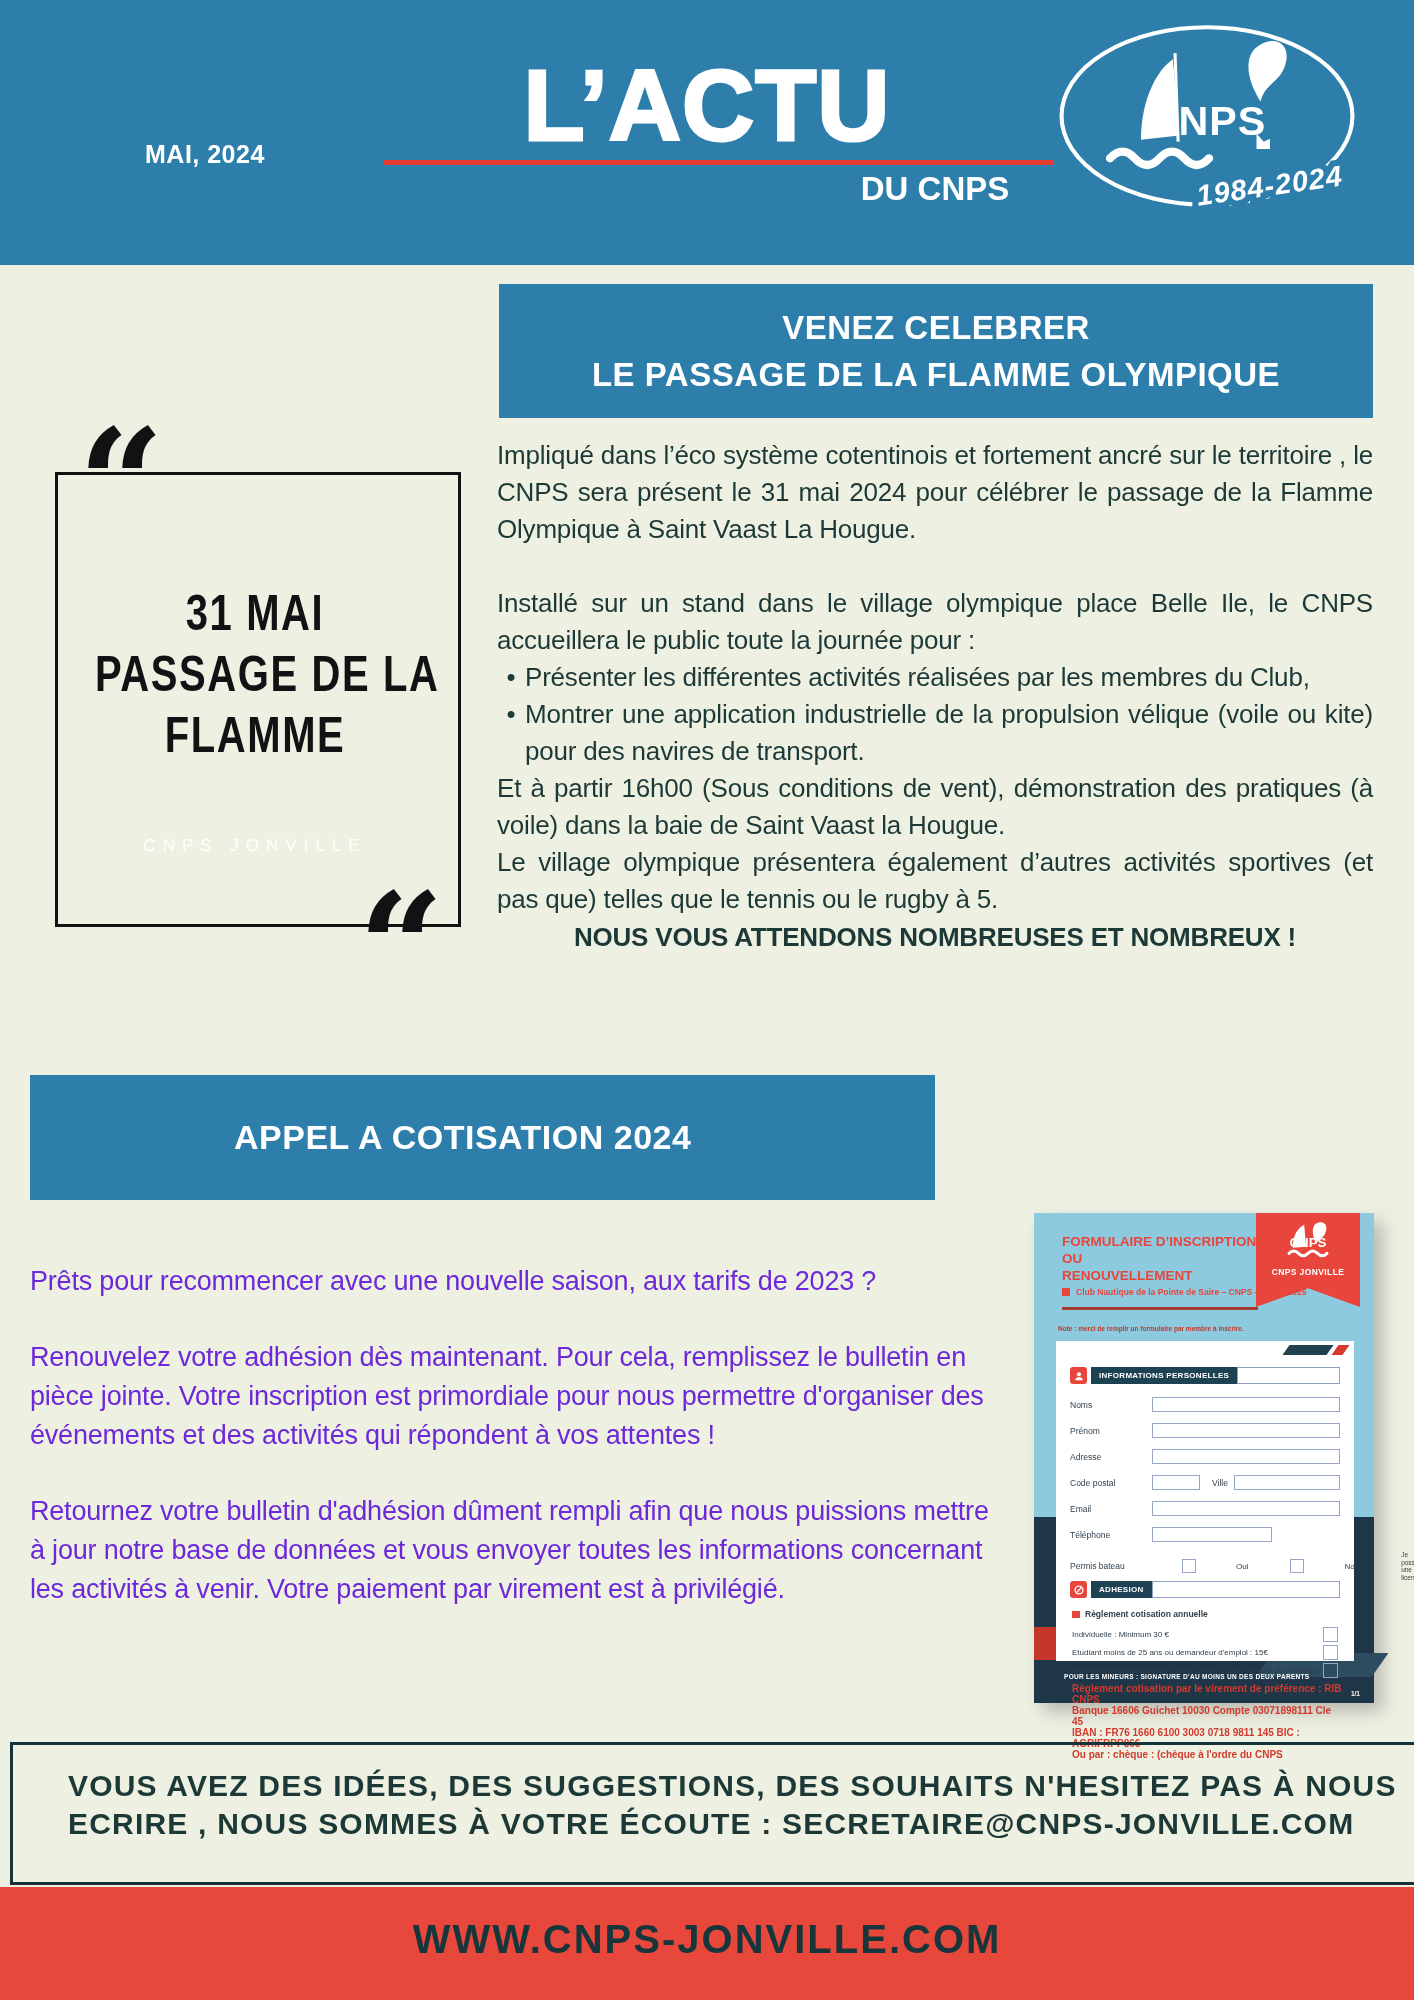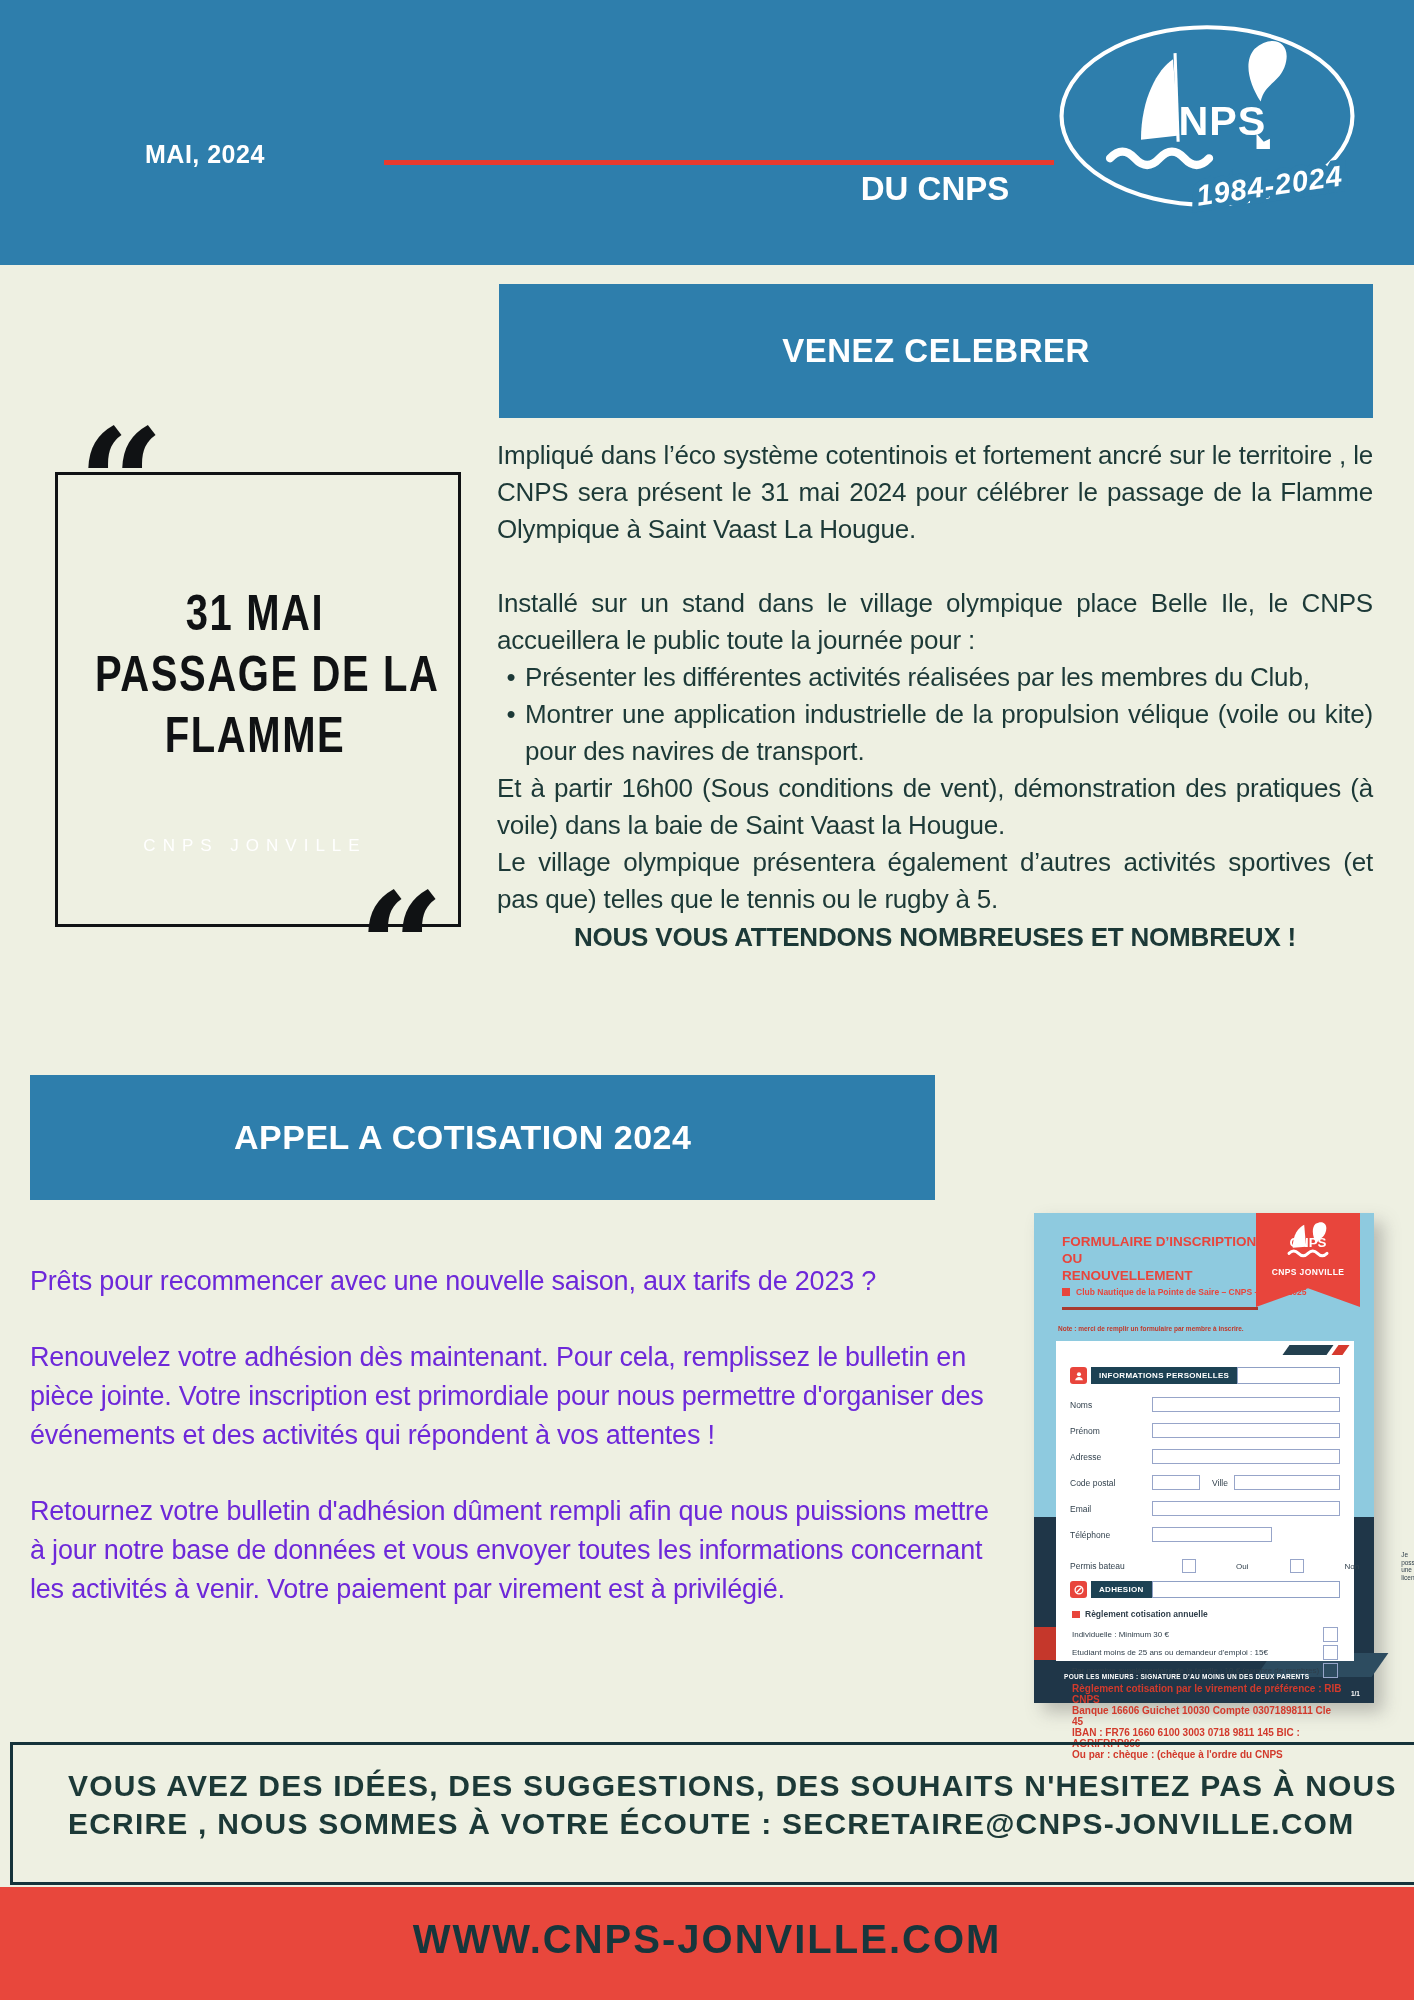--- a/index.html
+++ b/index.html
@@ -94,36 +94,38 @@
   .contact div{color:#1c3937;font-size:30px;font-weight:700;letter-spacing:1.2px;line-height:38px;}
   .footer{left:0;top:1887px;width:1414px;height:113px;background:#e8473c;}
   .weburl{width:1414px;top:1917px;text-align:center;color:#17363c;font-size:40px;
           font-weight:700;letter-spacing:2px;}
 </style>
 </head>
 <body>
 
 <div class="abs header">
   <div class="abs date">MAI, 2024</div>
+  <div class="abs actu">L’ACTU</div>
   <div class="abs title-line"></div>
   <div class="abs ducnps">DU CNPS</div>
   <svg class="abs logo" viewBox="0 0 300 190">
     <ellipse cx="150" cy="95" rx="141" ry="86" fill="none" stroke="#fff" stroke-width="4"></ellipse>
     <path d="M86 118 C86 78 102 50 117 40 L123 114 Z" fill="#fff"></path>
     <line x1="119" y1="34" x2="122" y2="120" stroke="#fff" stroke-width="3"></line>
     <path d="M196 30 C214 14 234 24 225 48 C219 63 206 64 202 81 C191 64 185 43 196 30 Z" fill="#fff"></path>
     <path d="M198 112 v15 h13 v-10 l-6 3 z" fill="#fff"></path>
     <text x="150" y="113" text-anchor="middle" font-family="Liberation Sans,sans-serif" font-size="40" font-weight="700" letter-spacing="1" fill="#fff">CNPS</text>
     <path d="M56 136 q12 -13 24 0 t24 0 t24 0 t24 0" fill="none" stroke="#fff" stroke-width="8" stroke-linecap="round"></path>
     <text x="212" y="172" text-anchor="middle" transform="rotate(-8 212 172)" font-family="Liberation Sans,sans-serif" font-size="28" font-weight="700" font-style="italic" paint-order="stroke" stroke="#2e7eac" stroke-width="12" fill="#fff" letter-spacing="1">1984-2024</text>
   </svg>
 </div>
 
 <div class="abs banner1">
   <div>VENEZ CELEBRER</div>
+  <div>LE PASSAGE DE LA FLAMME OLYMPIQUE</div>
 </div>
 
 <div class="abs quotebox"></div>
 <div class="abs q-open">“</div>
 <div class="abs q-close">“</div>
 <div class="abs q-title">
   <div>31 MAI</div>
   <div>PASSAGE DE LA</div>
   <div>FLAMME</div>
 </div>

